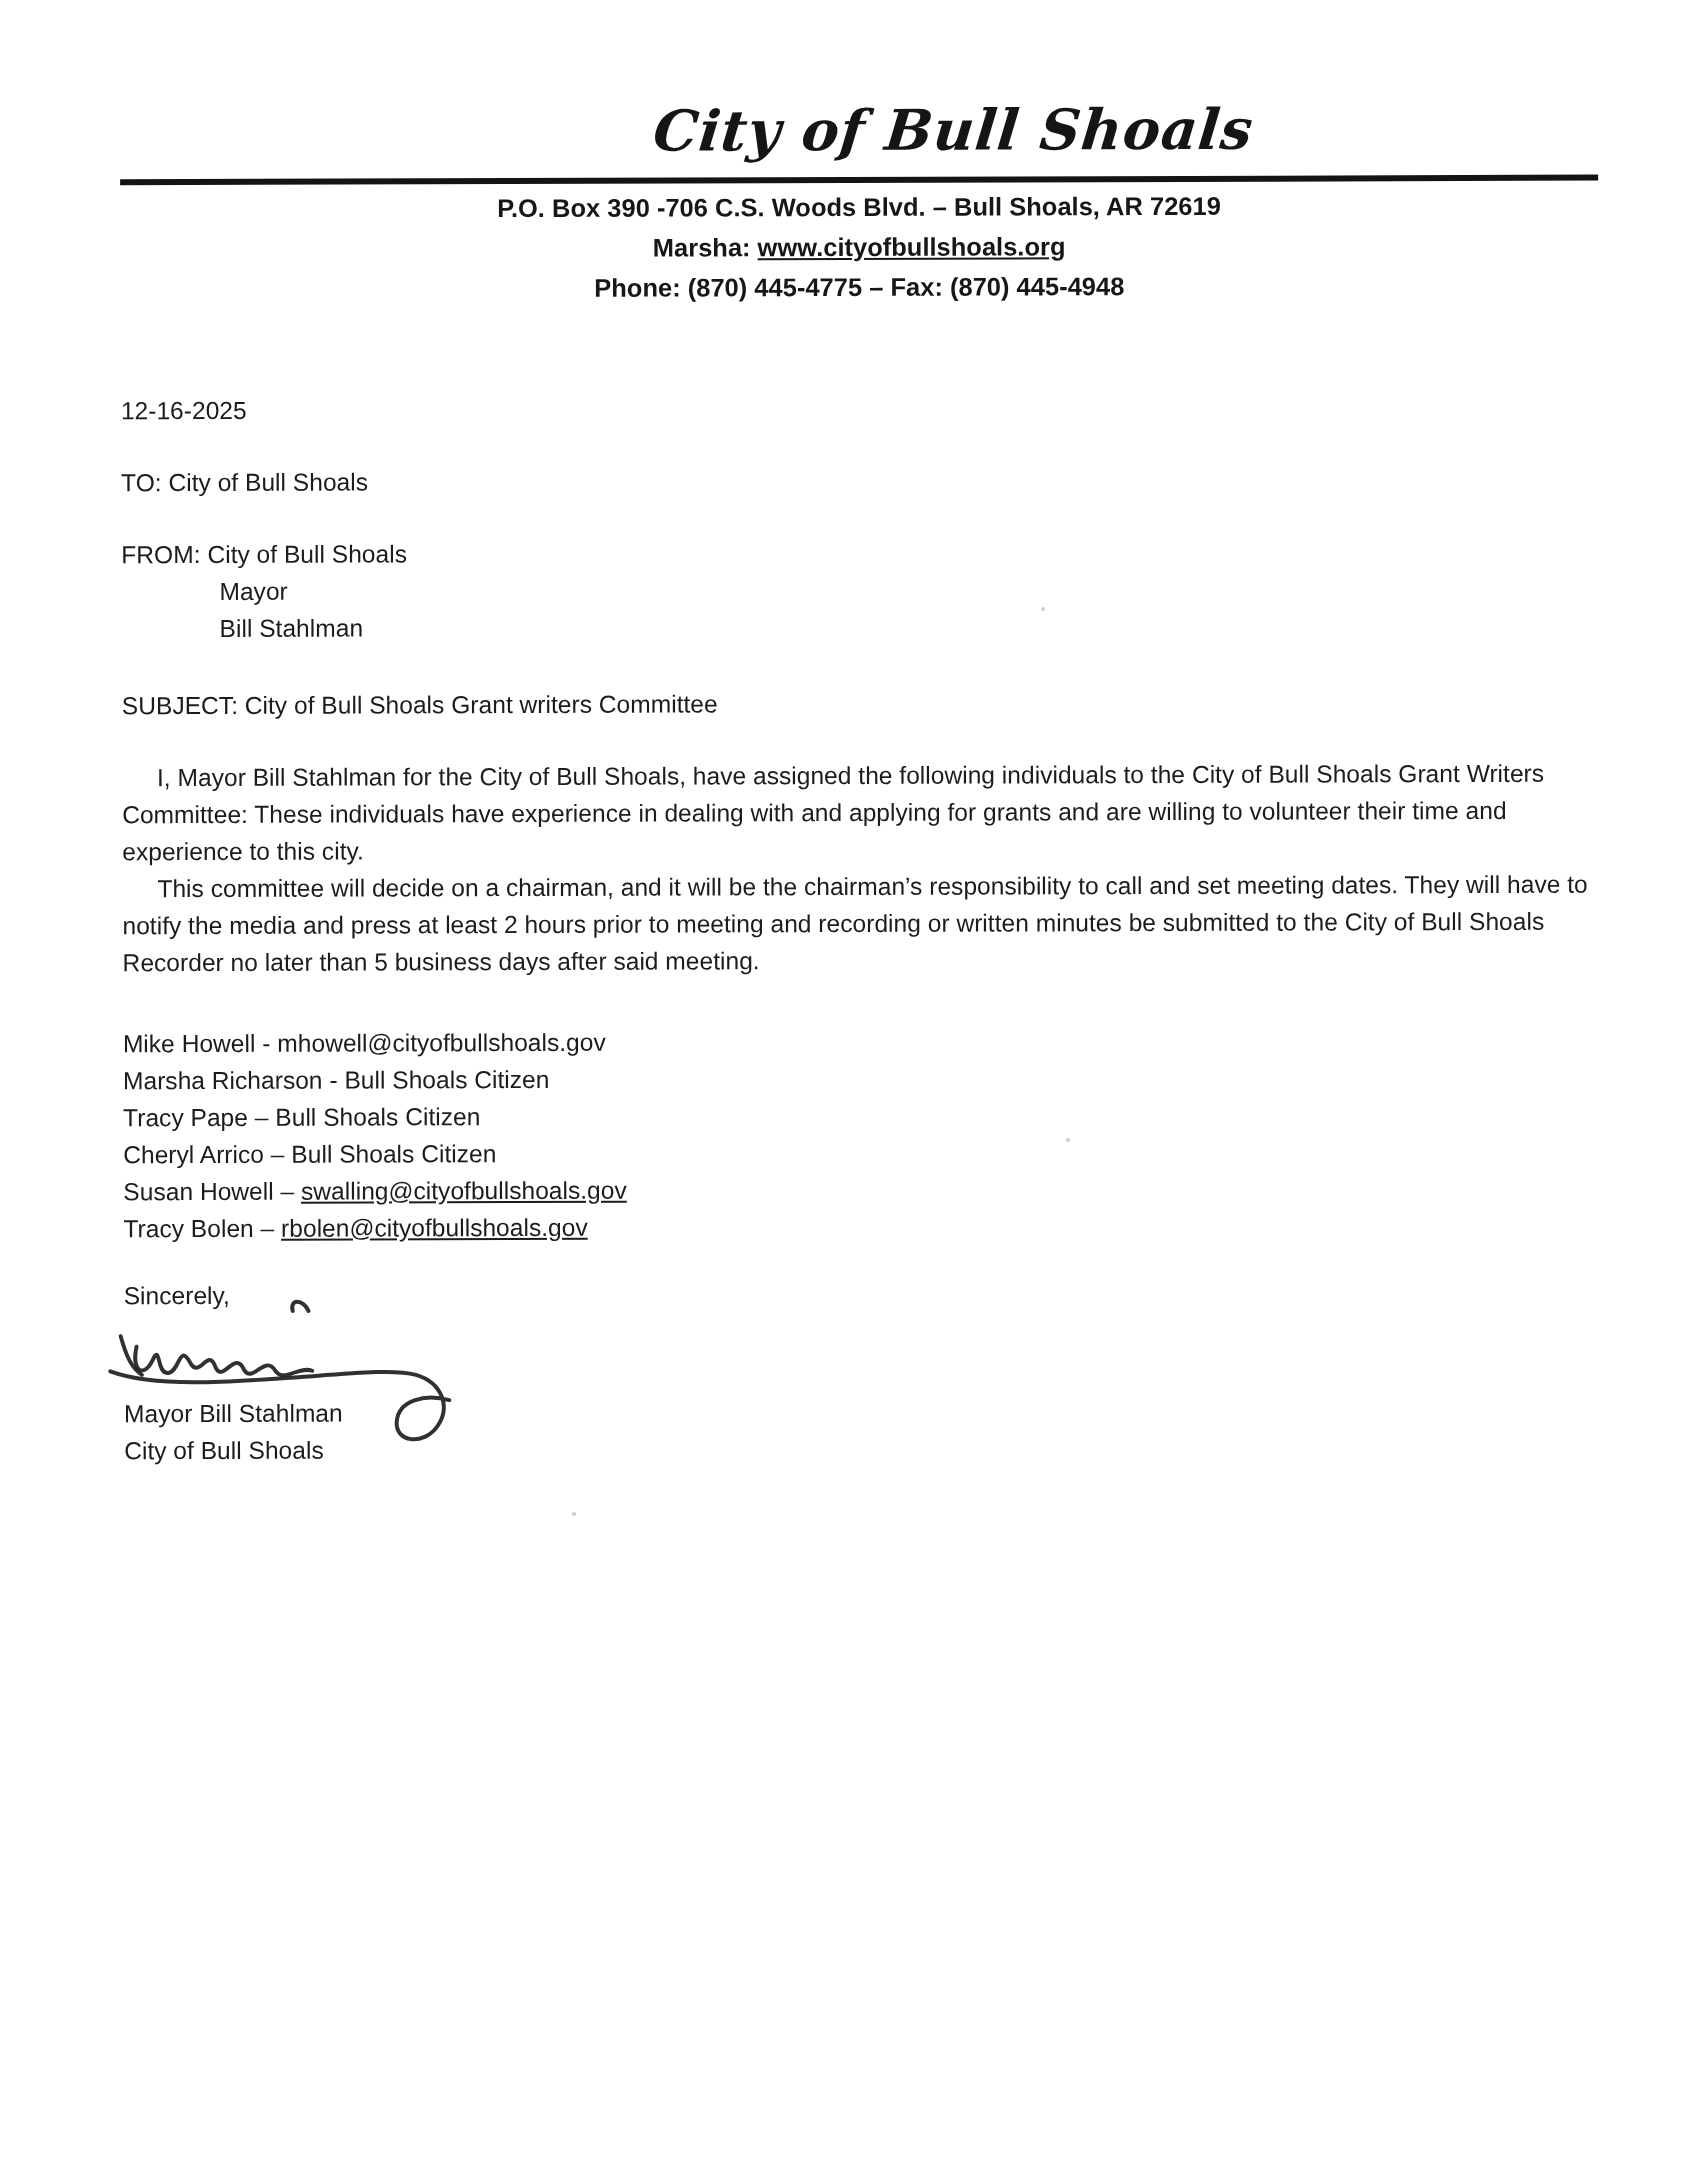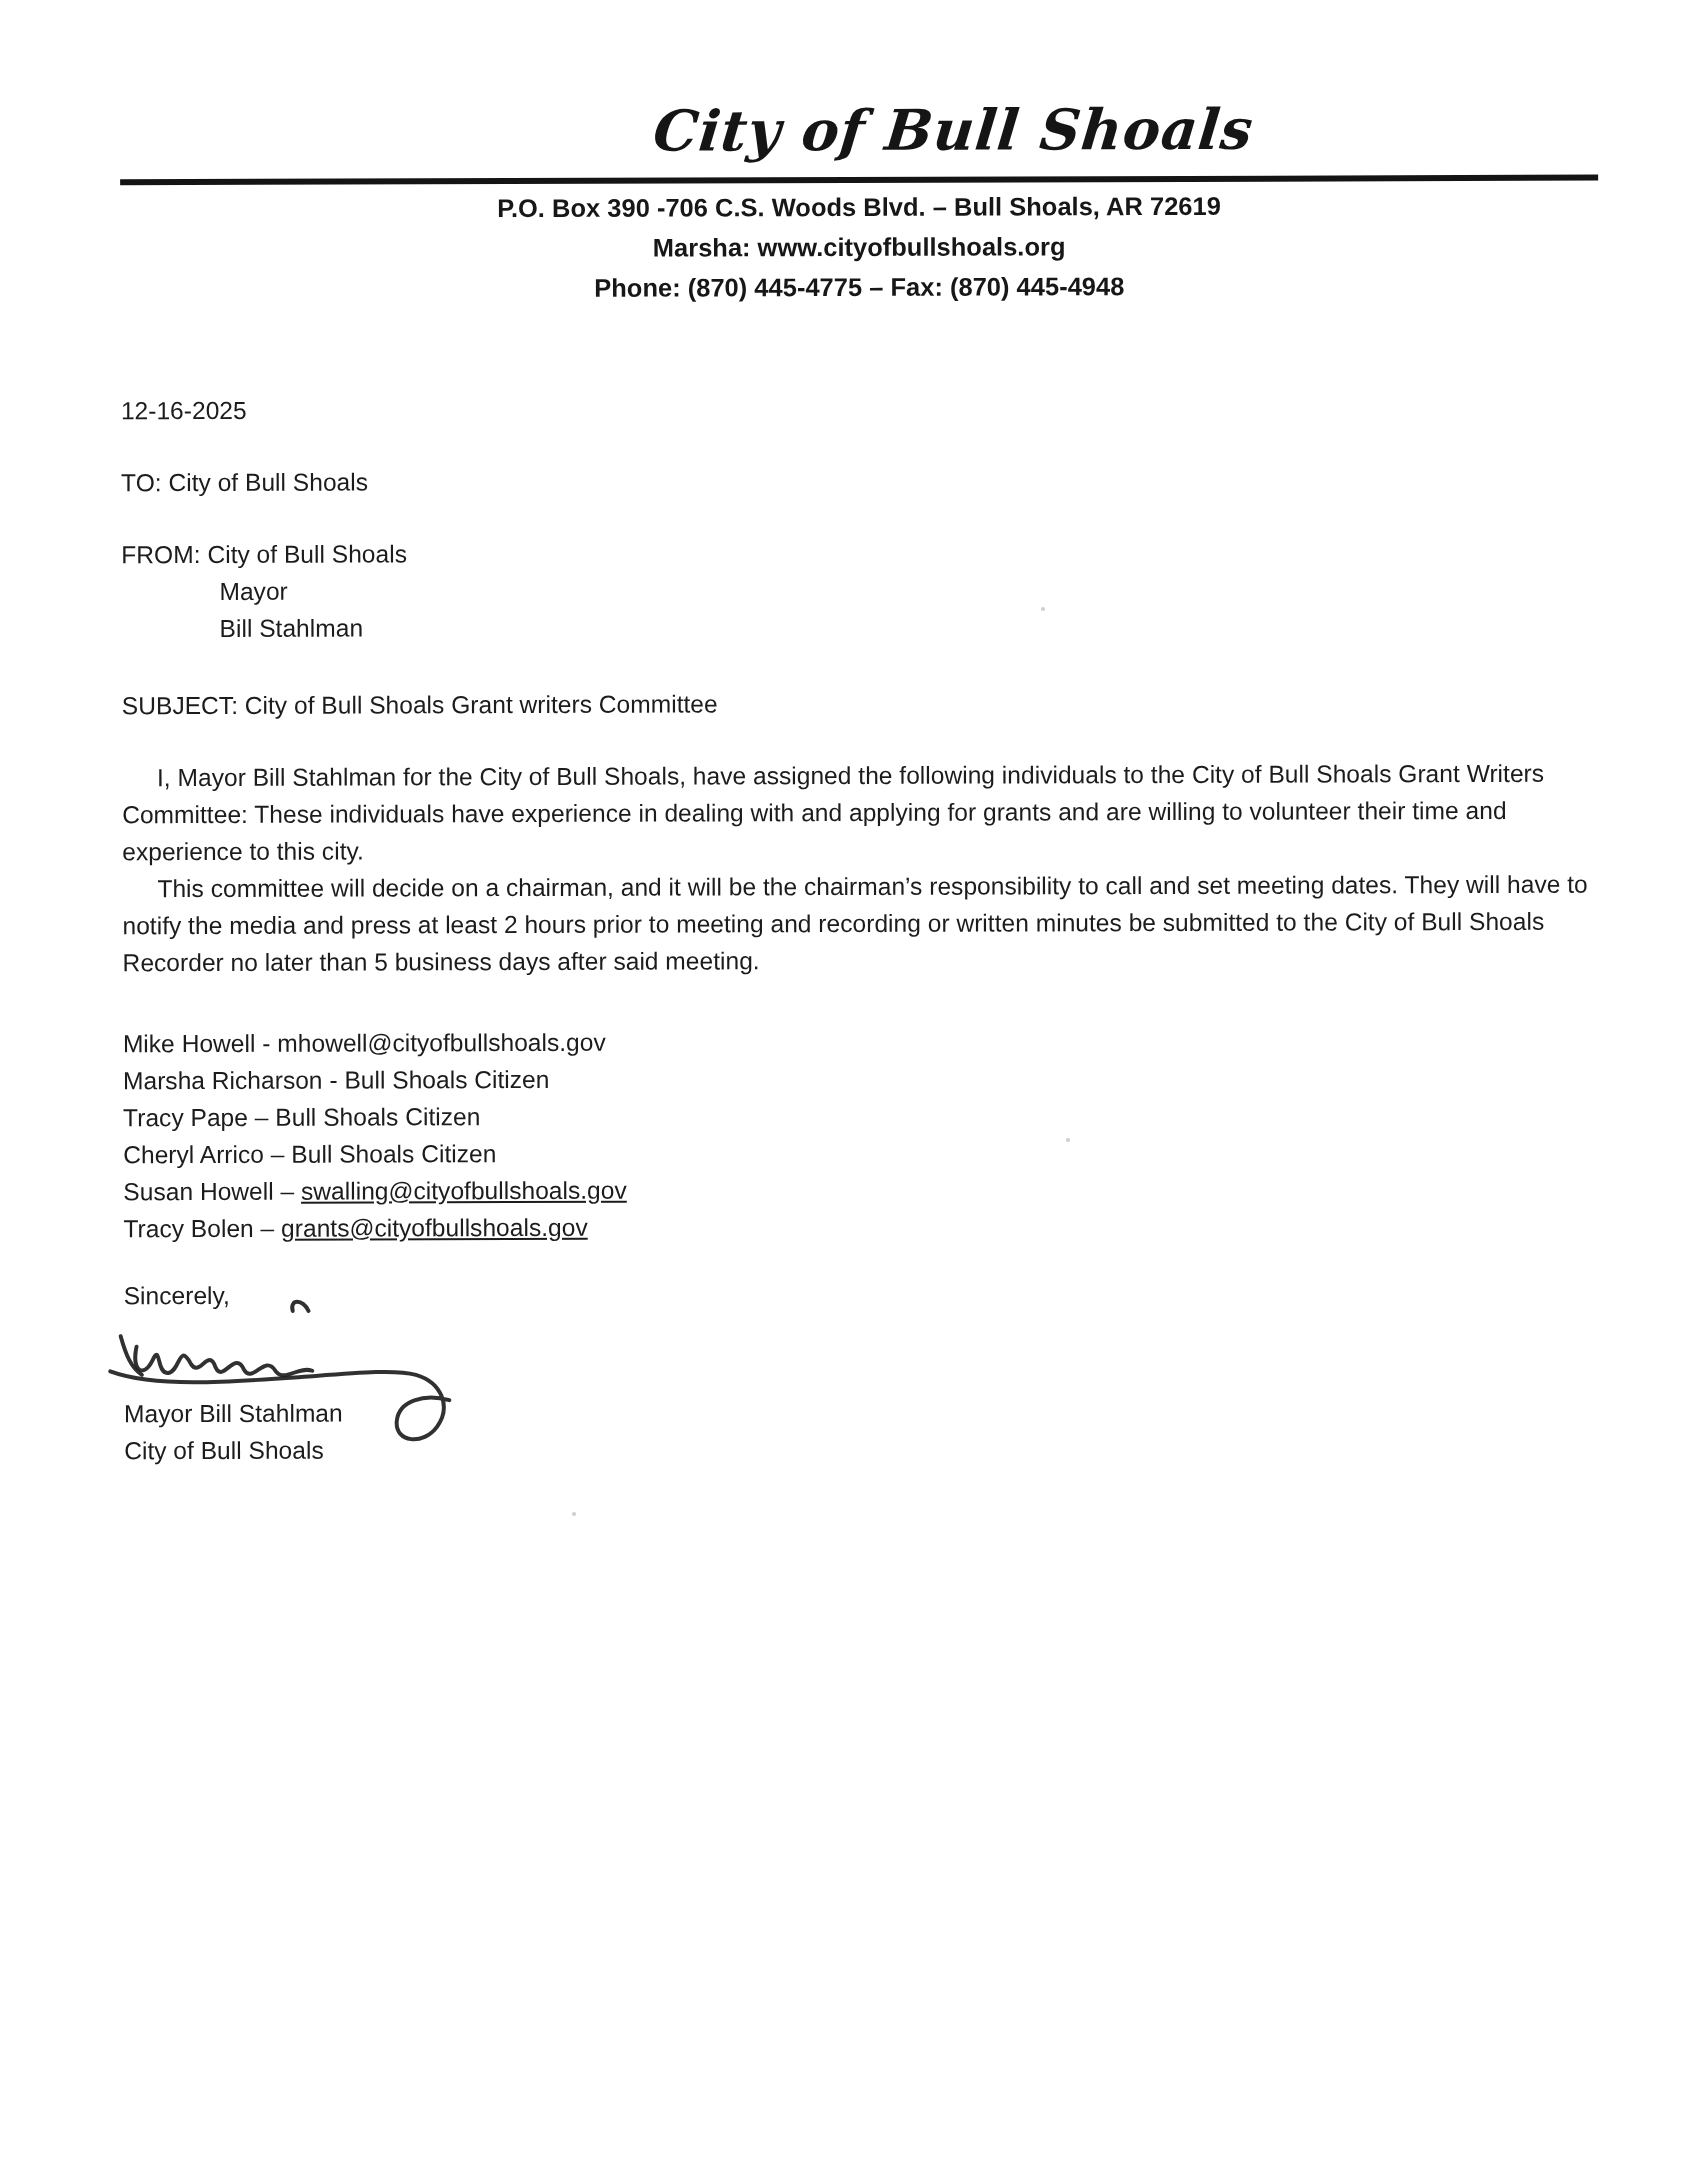--- a/index.html
+++ b/index.html
@@ -17,21 +17,21 @@
     font-family:"DejaVu Serif", serif; font-style:italic; font-weight:700;
     font-size:56px; letter-spacing:0.9px; color:#151515;
     transform:translateX(114px) skewX(-6deg);
   }
   .rule { margin:14px 84px 0 123px; border-top:6.1px solid #141414; }
   .letterhead-text {
     margin-top:3.5px; text-align:center; font-weight:700;
     font-size:25.5px; line-height:40px; color:#171717;
     transform:translateX(19.3px);
   }
-  .lh-link { color:#171717; margin-left:7px; }
+  .lh-link { text-decoration:underline; color:#171717; margin-left:7px; }
 
   
   .letter-body { padding:0 105px 0 123px; font-size:24.6px; line-height:37px; }
   .date-line   { margin-top:83px; }
   .to-line     { margin-top:35px; }
   .from-block  { margin-top:35px; }
   .from-indent { padding-left:98px; }
   .subject-line{ margin-top:40px; }
   .paragraphs  { margin-top:35px; width:1468px; }
   .para        { text-indent:35px; }
@@ -79,21 +79,21 @@
         <div class="para">I, Mayor Bill Stahlman for the City of Bull Shoals, have assigned the following individuals to the City of Bull Shoals Grant Writers Committee: These individuals have experience in dealing with and applying for grants and are willing to volunteer their time and experience to this city.</div>
         <div class="para">This committee will decide on a chairman, and it will be the chairman’s responsibility to call and set meeting dates. They will have to notify the media and press at least 2 hours prior to meeting and recording or written minutes be submitted to the City of Bull Shoals Recorder no later than 5 business days after said meeting.</div>
       </div>
 
       <div class="members">
         <div class="member-line"><span>Mike Howell - mhowell@cityofbullshoals.gov</span><a class="member-link"></a></div>
         <div class="member-line"><span>Marsha Richarson - Bull Shoals Citizen</span><a class="member-link"></a></div>
         <div class="member-line"><span>Tracy Pape – Bull Shoals Citizen</span><a class="member-link"></a></div>
         <div class="member-line"><span>Cheryl Arrico – Bull Shoals Citizen</span><a class="member-link"></a></div>
         <div class="member-line"><span>Susan Howell – </span><a class="member-link">swalling@cityofbullshoals.gov</a></div>
-        <div class="member-line"><span>Tracy Bolen – </span><a class="member-link">grants@cityofbullshoals.gov</a></div>
+        <div class="member-line"><span>Tracy Bolen – </span><a class="member-link">rbolen@cityofbullshoals.gov</a></div>
       </div>
 
       <div class="closing-block">
         <div>Sincerely,</div>
 
         <svg class="signature-svg" width="413" height="202" viewBox="0 0 470 230">
           <path class="sig-stroke" d="M232 30 C 226 16 210 16 214 30"></path>
           <path class="sig-stroke" d="M18 58 C 24 80 30 94 42 102"></path>
           <path class="sig-stroke" d="M36 70 C 30 98 44 106 54 86 C 64 64 58 102 72 100 C 86 98 84 64 98 90 C 108 106 118 70 126 94 C 134 112 148 74 158 96 C 168 114 182 78 194 98 C 204 112 220 92 236 98"></path>
           <path class="sig-stroke" d="M6 98 C 60 118 150 110 240 104 C 292 100 332 97 354 103 C 384 112 394 140 378 162 C 362 184 330 180 332 156 C 334 132 364 124 392 132"></path>

